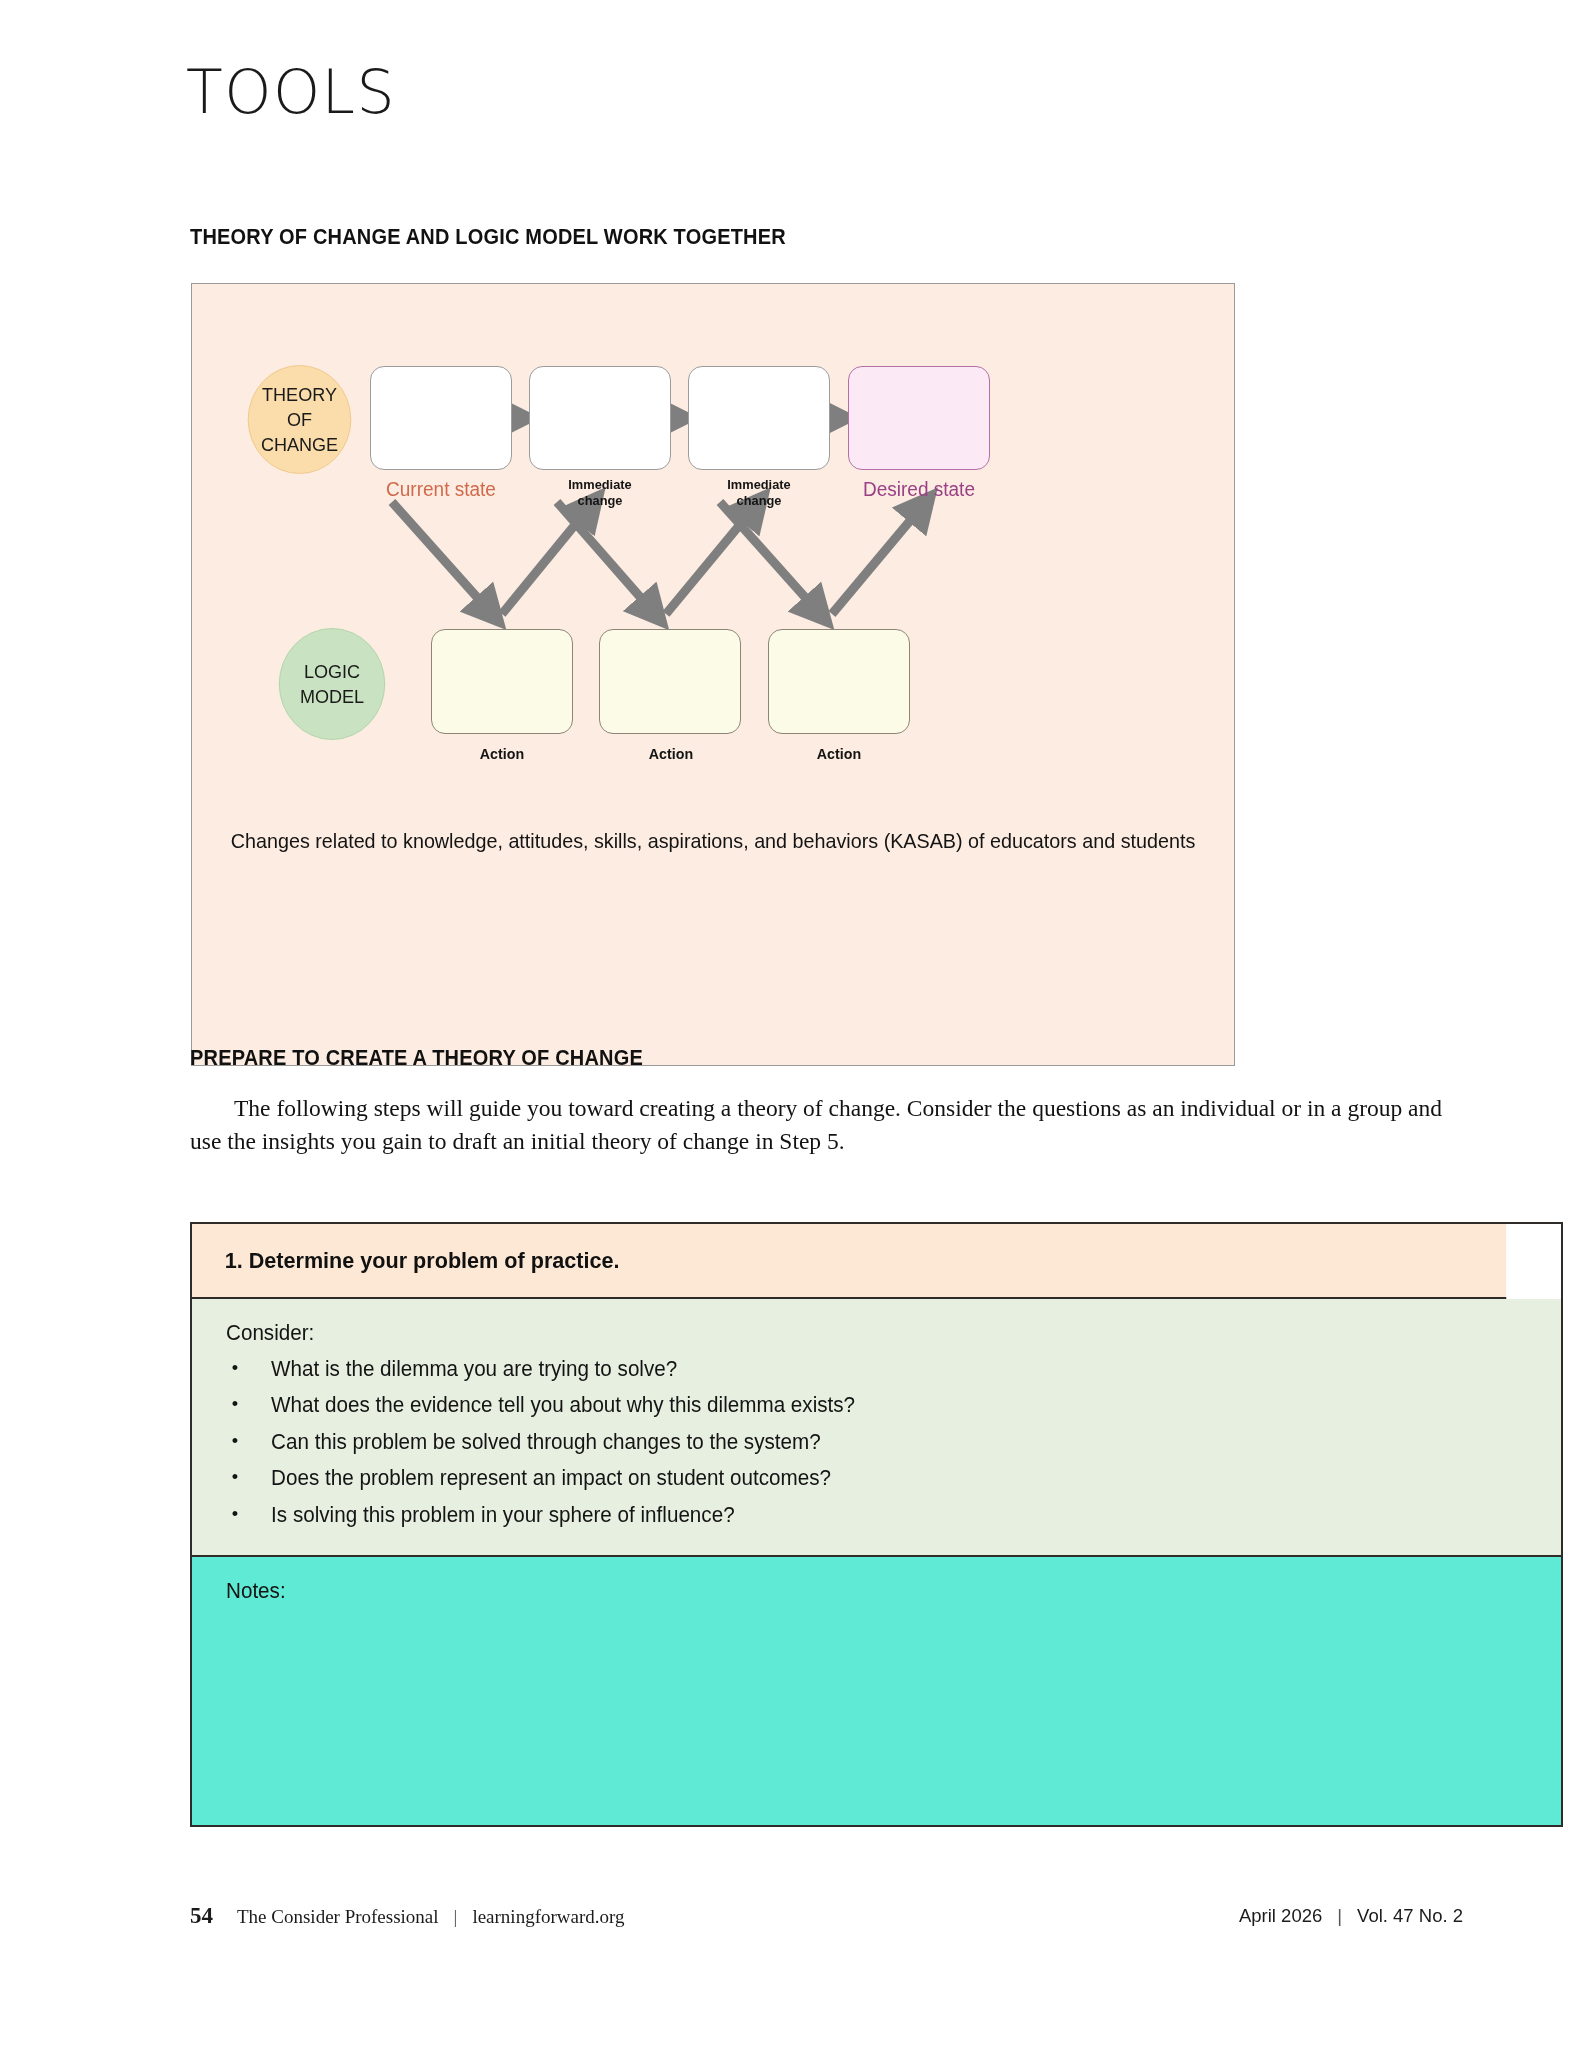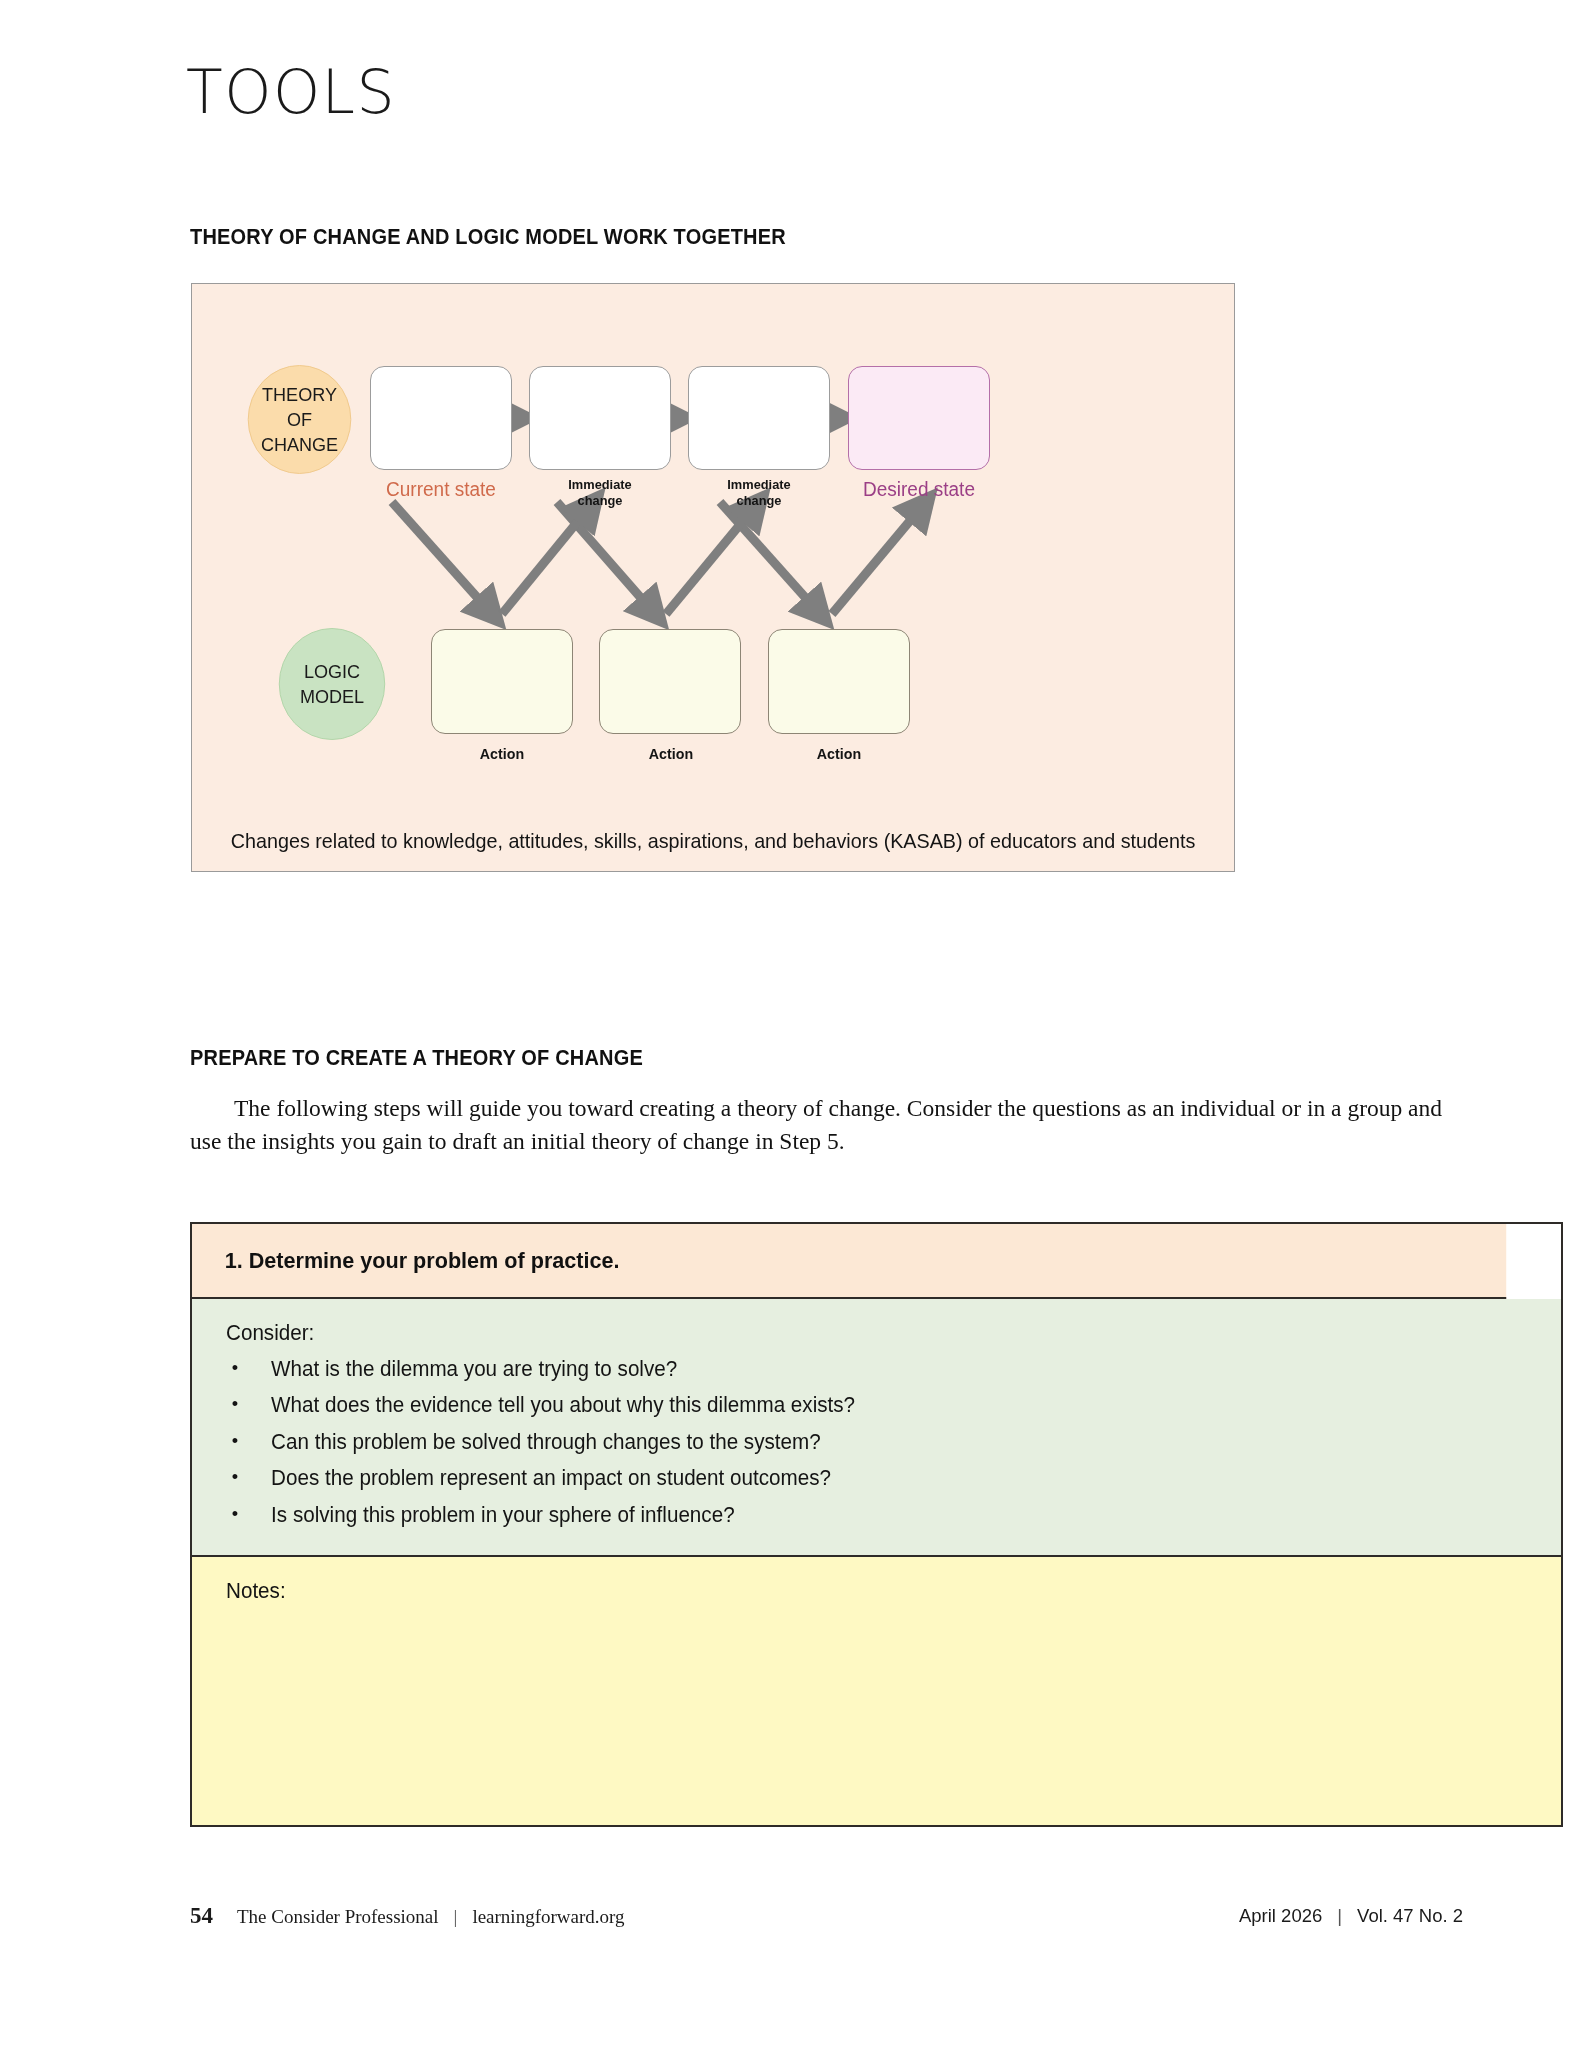--- a/index.html
+++ b/index.html
@@ -50,21 +50,21 @@
   }
   #figure-heading { left: 190px; top: 225px; }
   #prepare-heading { left: 190px; top: 1046px; }
 
   
   .figure-panel {
     position: absolute;
     left: 191px;
     top: 283px;
     width: 1044px;
-    height: 589px;
+    height: 783px;
     background: #fcece1;
     border: 1.5px solid #9a9a9a;
     box-sizing: border-box;
   }
   .fig-inner { position: absolute; inset: 0; }
 
   
   .circ {
     position: absolute;
     border-radius: 50%;
@@ -230,21 +230,21 @@
     transform-origin: left center;
   }
   .bullets li:last-child { margin-bottom: 0; }
   .bullets li .bdot {
     position: absolute;
     left: 6px;
     top: 0;
     font-size: 19px;
   }
   .step-notes {
-    background: #fef9c3;
+    background: #5eead4;
     padding: 22px 34px 0 34px;
     height: 268px;
     box-sizing: border-box;
     font-family: "Liberation Sans Narrow", "Liberation Sans", sans-serif;
     font-size: 21.5px;
     color: #141414;
   }
   .notes-label { transform: scaleX(0.96); transform-origin: left center; }
 
   

